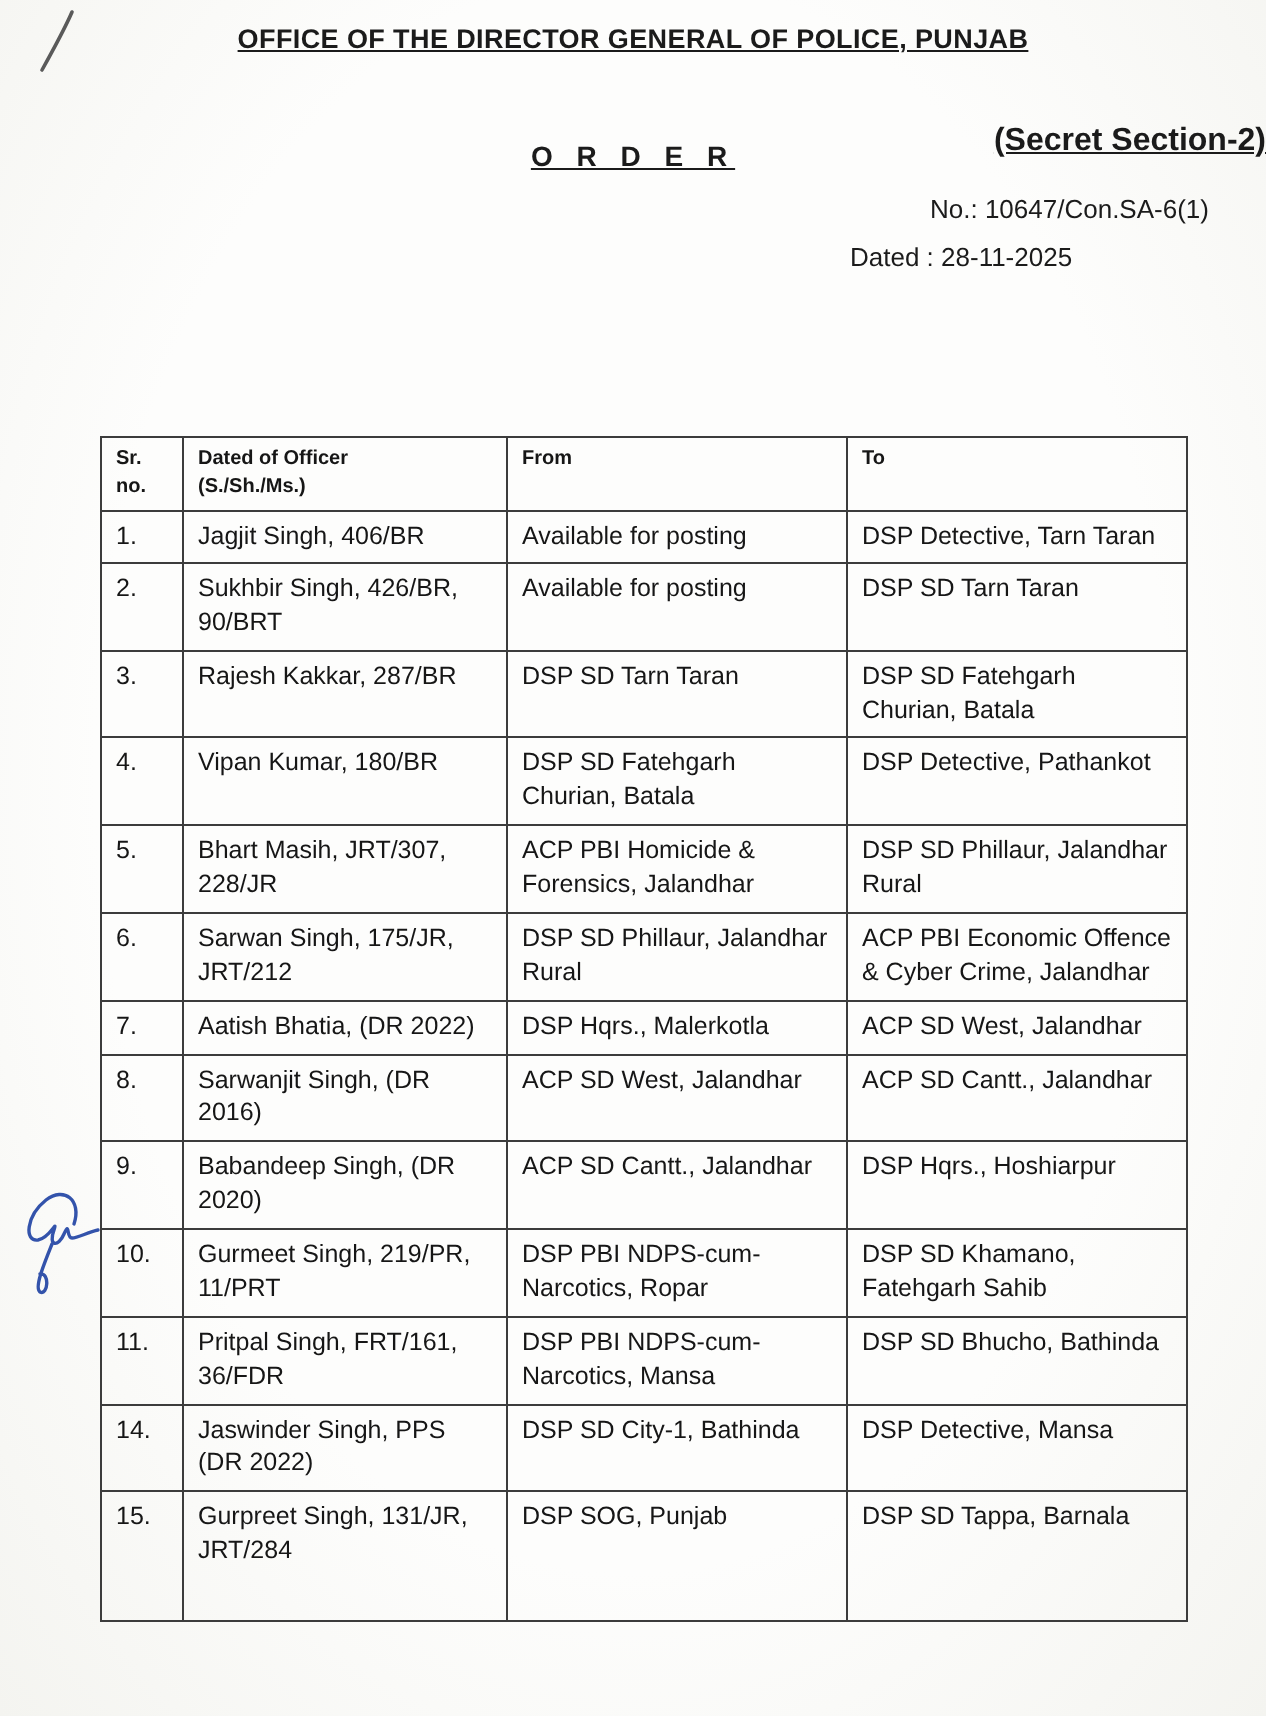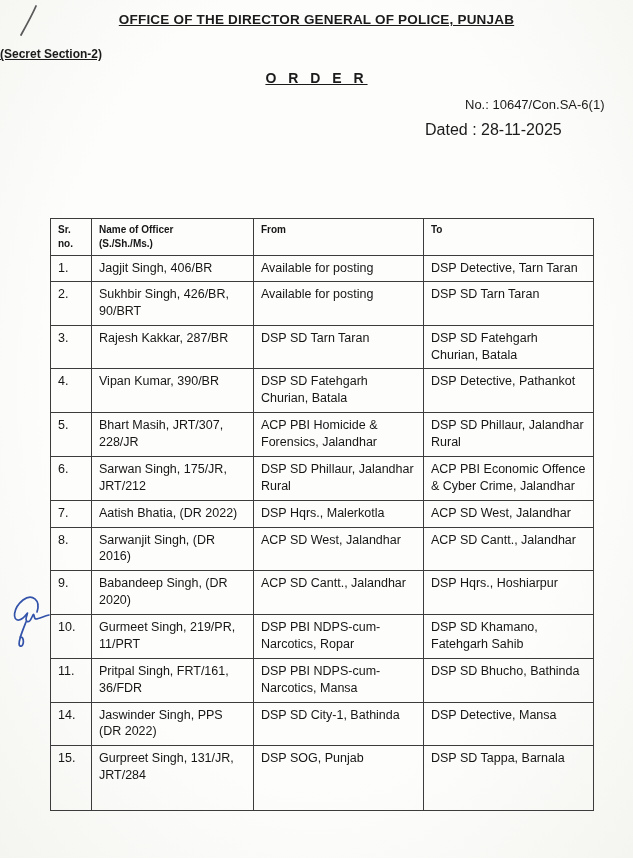--- a/index.html
+++ b/index.html
@@ -11,31 +11,31 @@
     font-family:"Liberation Sans", sans-serif;
     color:#1b1b1b;
     overflow:hidden;
   }
   .doc-title{
     position:absolute;top:12px;left:0;width:100%;
     text-align:center;font-size:13.5px;font-weight:bold;
     text-decoration:underline;letter-spacing:.2px;
   }
   .doc-section{
-    position:absolute;top:47px;left:0;width:100%;
-    text-align:left;font-size:12px;font-weight:bold;
+    position:absolute;top:62px;left:0;width:100%;
+    text-align:right;font-size:16px;font-weight:bold;
     text-decoration:underline;
   }
   .doc-order{
     position:absolute;top:70px;left:0;width:100%;
     text-align:center;font-size:14px;font-weight:bold;
     text-decoration:underline;letter-spacing:4px;
   }
   .ref-no{position:absolute;left:425px;top:97px;font-size:13px;margin-left:40px;}
-  .ref-date{position:absolute;left:425px;top:121px;font-size:16px;}
+  .ref-date{position:absolute;left:425px;top:121px;font-size:13px;}
   .intro{
     position:absolute;left:50px;top:150px;width:543px;
     font-size:13px;line-height:26px;text-align:justify;
   }
   .intro .lead{font-weight:bold;text-decoration:underline;}
   .table-wrap{position:absolute;left:50px;top:218px;width:543px;}
   table.transfers{
     border-collapse:collapse;width:543px;
     font-size:12.5px;color:#161616;
     table-layout:fixed;
@@ -82,21 +82,21 @@
       <colgroup>
         <col class="c-sr">
           <col class="c-name">
           <col class="c-from">
           <col class="c-to">
       </colgroup>
       <thead>
         <tr>
           <th>Sr.
 no.</th>
-          <th>Name of Officer
+          <th>Dated of Officer
 (S./Sh./Ms.)</th>
           <th>From</th>
           <th>To</th>
         </tr>
       </thead>
       <tbody>
           <tr class="row-1">
             <td>1.</td>
             <td>Jagjit Singh, 406/BR</td>
             <td>Available for posting</td>
@@ -109,21 +109,21 @@
             <td>DSP SD Tarn Taran</td>
           </tr>
           <tr>
             <td>3.</td>
             <td>Rajesh Kakkar, 287/BR</td>
             <td>DSP SD Tarn Taran</td>
             <td>DSP SD Fatehgarh Churian, Batala</td>
           </tr>
           <tr>
             <td>4.</td>
-            <td>Vipan Kumar, 390/BR</td>
+            <td>Vipan Kumar, 180/BR</td>
             <td>DSP SD Fatehgarh Churian, Batala</td>
             <td>DSP Detective, Pathankot</td>
           </tr>
           <tr>
             <td>5.</td>
             <td>Bhart Masih, JRT/307, 228/JR</td>
             <td>ACP PBI Homicide &amp; Forensics, Jalandhar</td>
             <td>DSP SD Phillaur, Jalandhar Rural</td>
           </tr>
           <tr>

